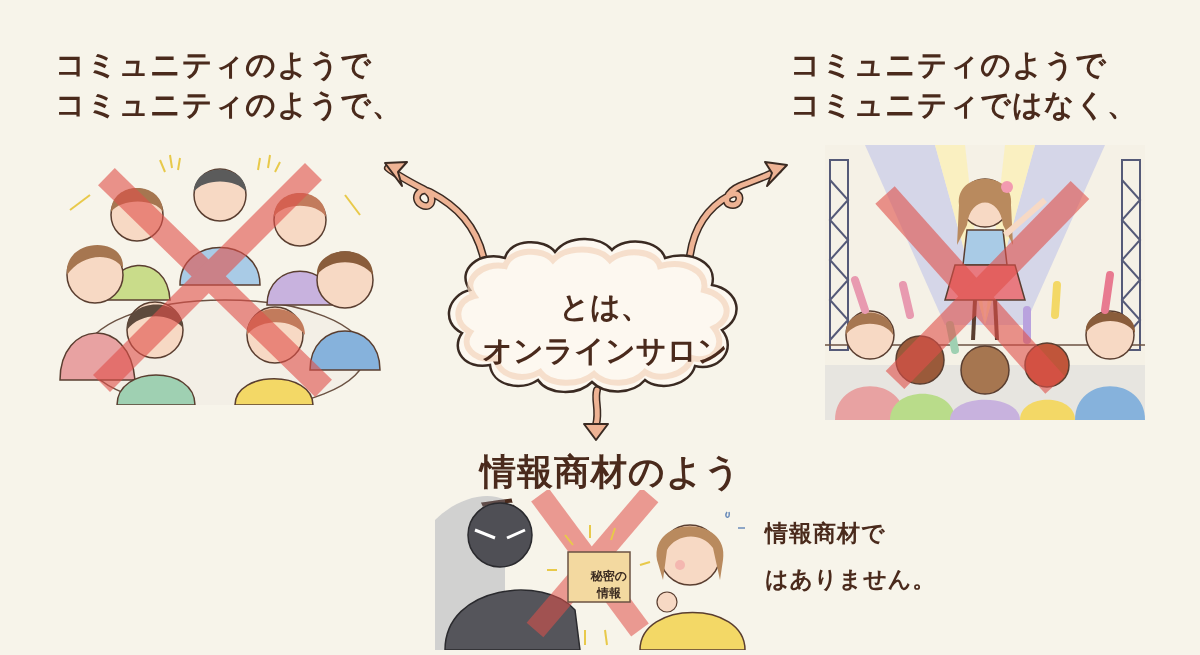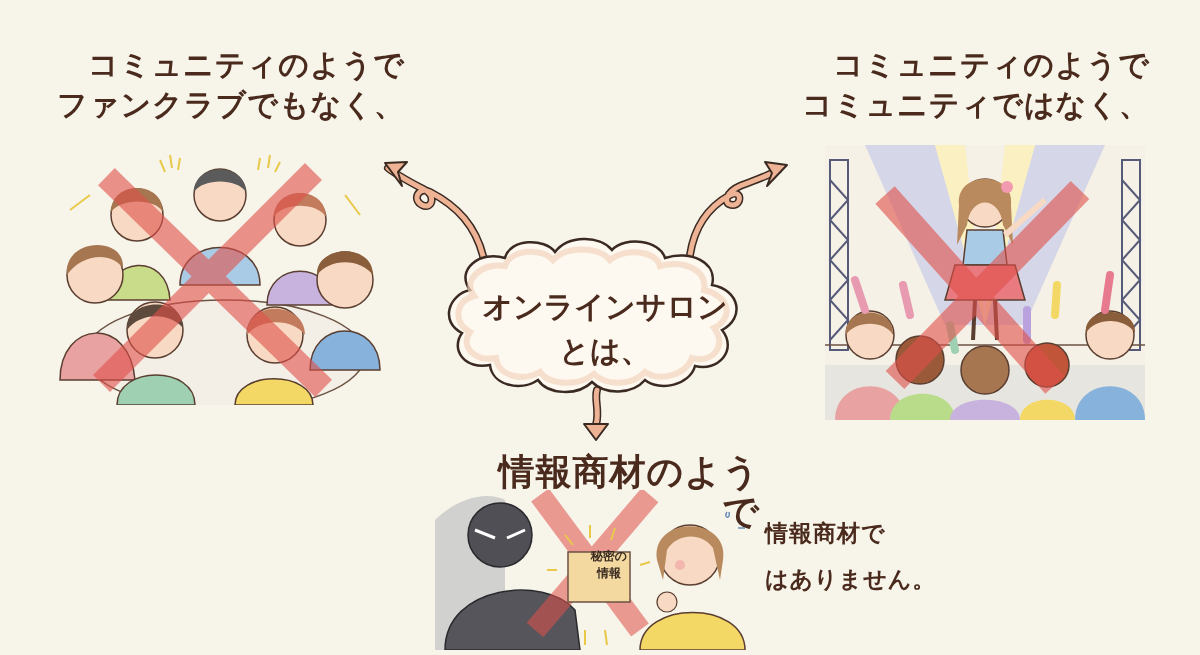--- a/index.html
+++ b/index.html
@@ -5,37 +5,37 @@
   html, body { margin:0; padding:0; }
   body {
     width:1200px; height:655px; overflow:hidden;
     background:#f7f4ea;
     font-family:"DejaVu Sans", sans-serif;
     position:relative;
   }
   .canvas { position:absolute; inset:0; }
   .heading {
     position:absolute; color:#4a2a1c; font-weight:bold;
-    font-size:30px; line-height:40px; text-align:right; letter-spacing:1px;
+    font-size:30px; line-height:40px; text-align:left; letter-spacing:1px;
   }
   .heading span { display:block; }
   #h-community { left:55px; top:45px; width:350px; }
   #h-fanclub { left:790px; top:45px; width:360px; }
   #h-info { left:480px; top:452px; width:280px; font-size:36px; }
   #h-conclusion { left:765px; top:510px; width:230px; text-align:left; font-size:23px; line-height:46px; }
   .cloud-text {
     position:absolute; left:455px; top:285px; width:300px;
     text-align:center; color:#4a2a1c; font-weight:bold; font-size:30px; line-height:44px;
   }
   .panel { position:absolute; }
   #panel-community { left:55px; top:150px; width:330px; height:255px; }
   #panel-fanclub { left:825px; top:145px; width:320px; height:275px; }
   #panel-info { left:435px; top:490px; width:325px; height:160px; }
   .box-label {
-    position:absolute; left:568px; top:540px; width:82px; height:50px;
+    position:absolute; left:568px; top:560px; width:82px; height:50px;
     font-size:12px; line-height:17px; text-align:center; color:#3a2a20; font-weight:bold;
     padding-top:8px; box-sizing:border-box;
   }
 </style>
 </head>
 <body>
 
 <div class="canvas">
 
   <svg width="1200" height="655" style="position:absolute;left:0;top:0">
@@ -58,27 +58,27 @@
       <path d="M584,424 L608,424 L596,440 Z" fill="#eeb394" stroke="#3a2a22" stroke-width="2" stroke-linejoin="round"></path>
     </g>
 
     <g>
       <path d="M470,290 C455,270 480,250 505,258 C510,238 545,238 555,252 C568,235 600,235 612,250 C625,236 660,240 665,258 C690,250 718,262 712,285 C740,290 745,318 722,330 C738,350 718,372 695,366 C690,385 660,392 645,380 C632,395 605,395 592,382 C578,396 548,395 538,380 C520,392 492,385 490,365 C465,370 450,350 462,333 C440,322 448,295 470,290 Z" fill="#fdf8f0" stroke="#3a2a22" stroke-width="2.5"></path>
       <path d="M474,296 C462,280 482,262 505,266 C512,248 543,248 553,260 C566,246 598,246 610,260 C624,248 656,250 660,266 C684,260 708,270 704,290 C730,296 734,318 714,328 C728,346 712,364 692,358 C686,375 660,382 645,372 C632,386 606,386 594,374 C580,386 550,386 540,372 C522,382 498,376 496,358 C474,362 460,346 470,332 C452,322 456,300 474,296 Z" fill="none" stroke="#f2d4bc" stroke-width="6" opacity="0.7"></path>
     </g>
   </svg>
 
   <div class="cloud-text">
+    <div>とは、</div>
     <div>オンラインサロン</div>
-    <div>とは、</div>
   </div>
 
   <div class="heading" id="h-community">
     <span>コミュニティのようで</span>
-    <span>ファンクラブでもなく、</span>
+    <span>コミュニティのようで、</span>
   </div>
 
   <div class="heading" id="h-fanclub">
     <span>コミュニティのようで</span>
     <span>コミュニティではなく、</span>
   </div>
 
   <div class="heading" id="h-info">
     <span>情報商材のようで</span>
   </div>

